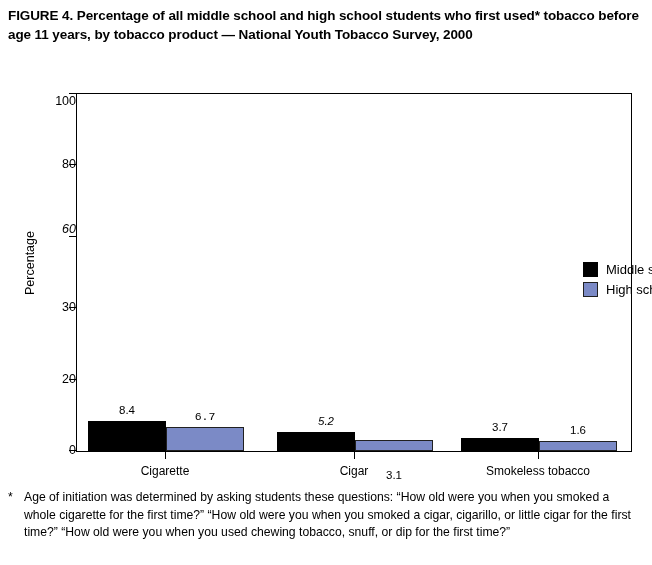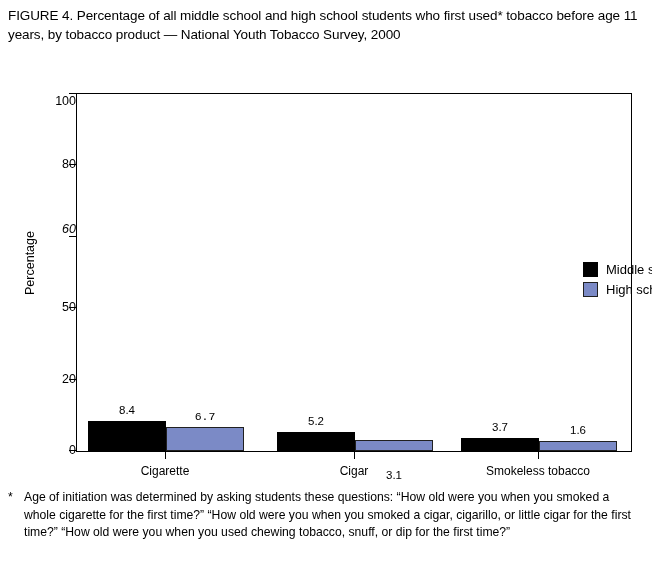--- a/index.html
+++ b/index.html
@@ -16,21 +16,21 @@
     overflow: hidden;
   }
 
   
   #figure-title {
     position: absolute;
     left: 8px;
     top: 6px;
     width: 640px;
     font-size: 13.5px;
-    font-weight: normal;
+    font-weight: bold;
     line-height: 1.42;
     letter-spacing: -0.1px;
   }
 
   
   #chart-area {
     position: absolute;
     left: 0px;
     top: 86px;
     width: 652px;
@@ -164,38 +164,38 @@
 
 <div id="chart-area">
 
   <div id="y-axis-title">Percentage</div>
 
   <div id="y-ticks">
       <div class="y-tick" style="top: 357px;">0</div>
       <div class="y-tick-mark" style="top: 364px;"></div>
       <div class="y-tick" style="top: 285.6px;">20</div>
       <div class="y-tick-mark" style="top: 292.6px;"></div>
-      <div class="y-tick" style="top: 214.2px;">50</div>
+      <div class="y-tick" style="top: 214.2px;">30</div>
       <div class="y-tick-mark" style="top: 221.2px;"></div>
       <div class="y-tick" style="top: 136px; font-style: italic;">60</div>
       <div class="y-tick-mark" style="top: 149.8px;"></div>
       <div class="y-tick" style="top: 71.4px;">80</div>
       <div class="y-tick-mark" style="top: 78.4px;"></div>
       <div class="y-tick" style="top: 8px;">100</div>
       <div class="y-tick-mark" style="top: 7px;"></div>
     </div>
 
   <div id="plot-frame">
     <div id="bars-layer">
         <div class="bar series-0" style="left: 11px; width: 78px; height: 29.988px;"></div>
         <div class="bar-label" style="left: 11px; width: 78px; top: 310.012px;">8.4</div>
         <div class="bar series-1" style="left: 89px; width: 78px; height: 23.919px;"></div>
         <div class="bar-label" style="left: 89px; width: 78px; top: 316.081px; font-family: Liberation Mono, monospace;">6.7</div>
         <div class="bar series-0" style="left: 200px; width: 78px; height: 18.564px;"></div>
-        <div class="bar-label" style="left: 200px; width: 78px; top: 321.436px;">5.2</div>
+        <div class="bar-label" style="left: 210px; width: 78px; top: 321.436px; font-style: italic;">5.2</div>
         <div class="bar series-1" style="left: 278px; width: 78px; height: 11.067px;"></div>
         <div class="bar-label" style="left: 278px; width: 78px; top: 328.933px; margin-top: 46px;">3.1</div>
         <div class="bar series-0" style="left: 384px; width: 78px; height: 13.209px;"></div>
         <div class="bar-label" style="left: 384px; width: 78px; top: 326.791px;">3.7</div>
         <div class="bar series-1" style="left: 462px; width: 78px; height: 10.353px;"></div>
         <div class="bar-label" style="left: 462px; width: 78px; top: 329.647px;">1.6</div>
       </div>
 
     <div id="legend">
       <div class="legend-row">

